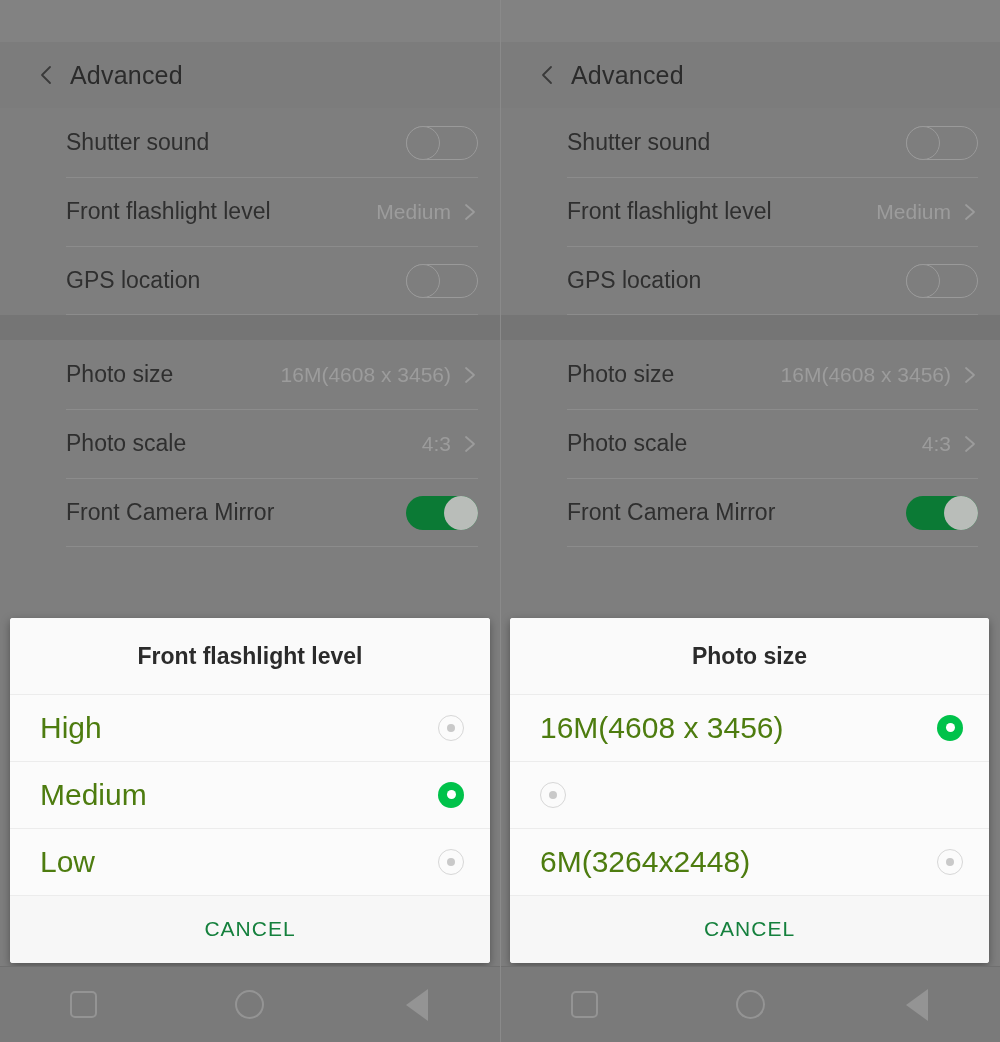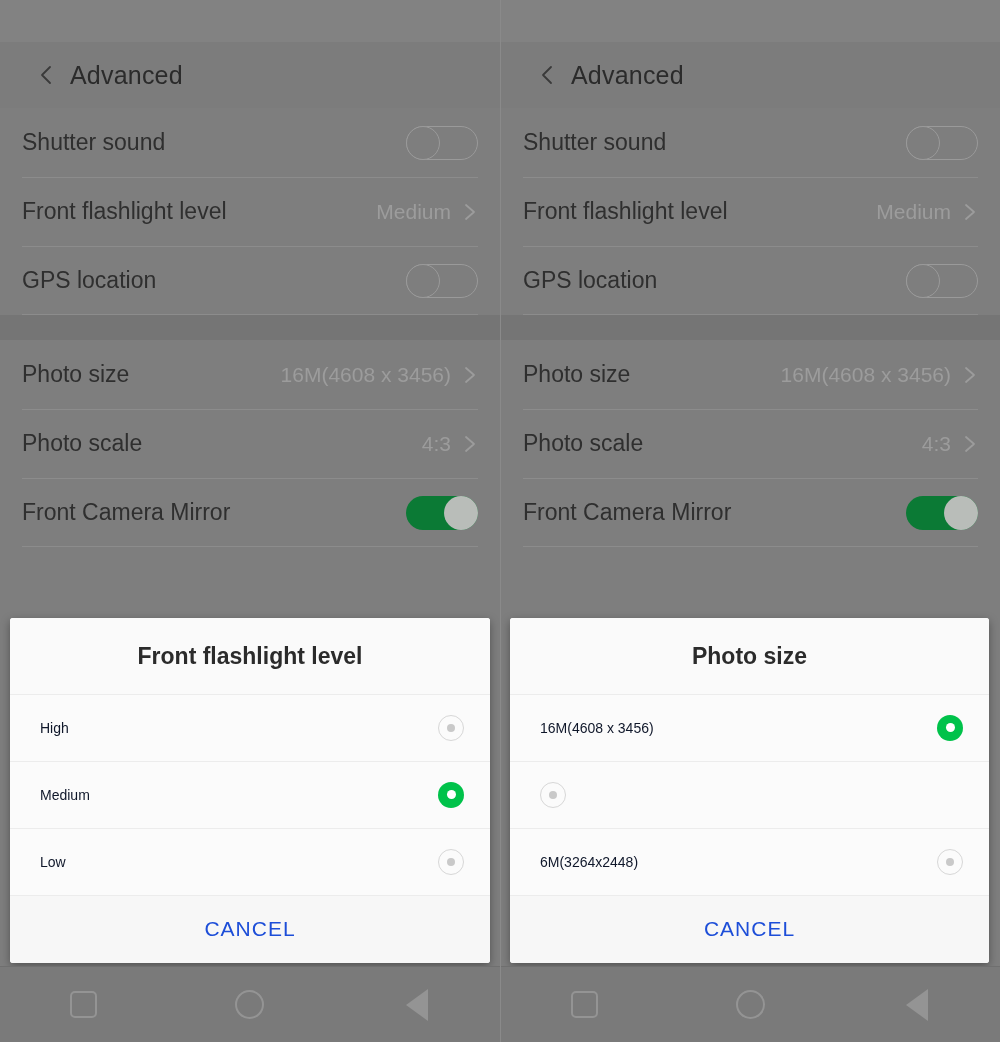--- a/index.html
+++ b/index.html
@@ -58,20 +58,21 @@
   .appbar-title {
     font-size: 25px;
     color: #2b2b2b;
     letter-spacing: 0.2px;
     font-weight: 400;
   }
 
   
   .list {
     background: #7e7e7e;
+    padding-left: 44px;
   }
   .group-gap {
     height: 25px;
     background: #757575;
   }
 
   .row {
     position: relative;
     height: 69px;
     display: flex;
@@ -201,22 +202,22 @@
     content: "";
     position: absolute;
     left: 0;
     right: 0;
     top: 0;
     height: 1px;
     background: #ececec;
   }
   .opt-label {
     flex: 1 1 auto;
-    font-size: 14px;
-    color: #0f172a;
+    font-size: 30px;
+    color: #4d7c0f;
     white-space: nowrap;
   }
   .radio {
     position: relative;
     width: 26px;
     height: 26px;
     flex: 0 0 auto;
   }
   .radio.unselected {
     border: 1.5px solid #d7d7d7;
@@ -250,21 +251,21 @@
     background: #ffffff;
   }
   .dialog-cancel {
     position: relative;
     height: 68px;
     display: flex;
     align-items: center;
     justify-content: center;
     font-size: 21px;
     letter-spacing: 1px;
-    color: #1d4ed8;
+    color: #15803d;
     background: #f7f7f7;
   }
   .dialog-cancel::before {
     content: "";
     position: absolute;
     left: 0;
     right: 0;
     top: 0;
     height: 1px;
     background: #ececec;

